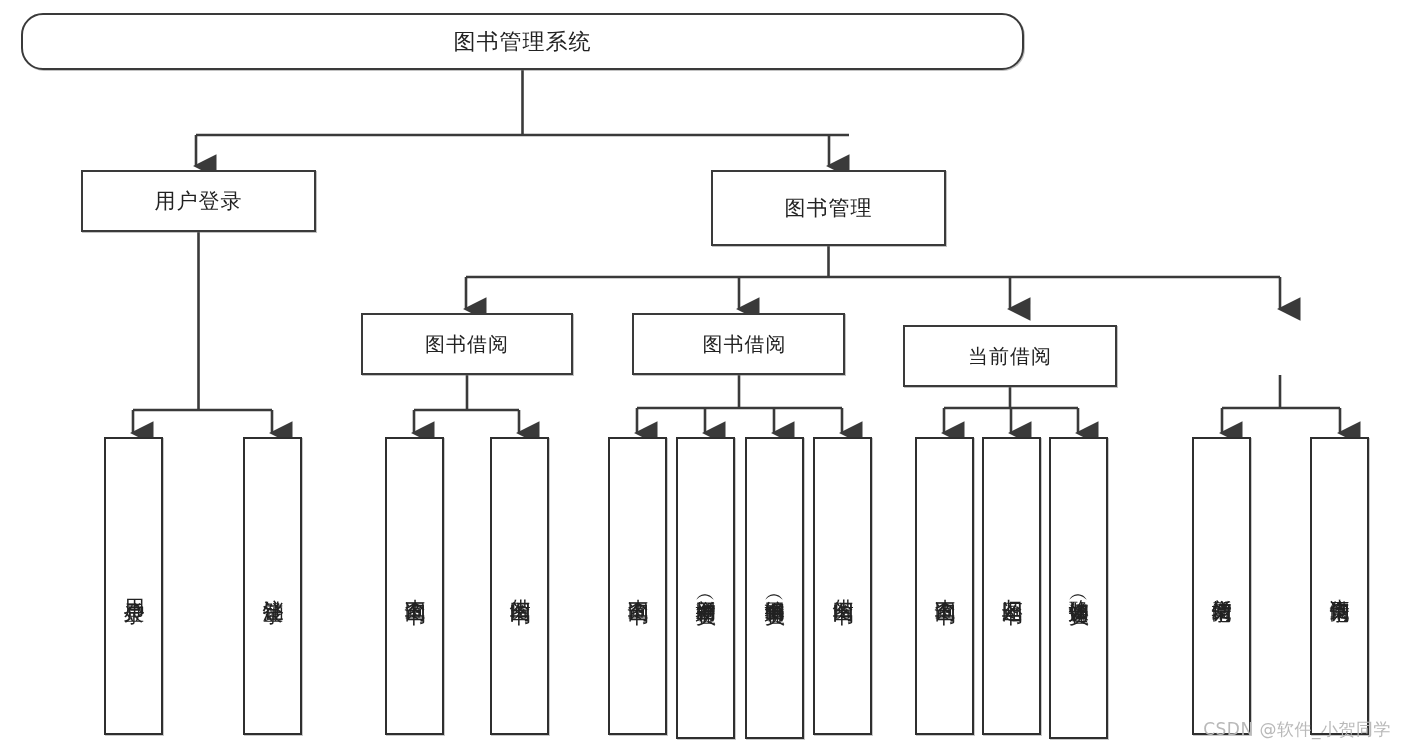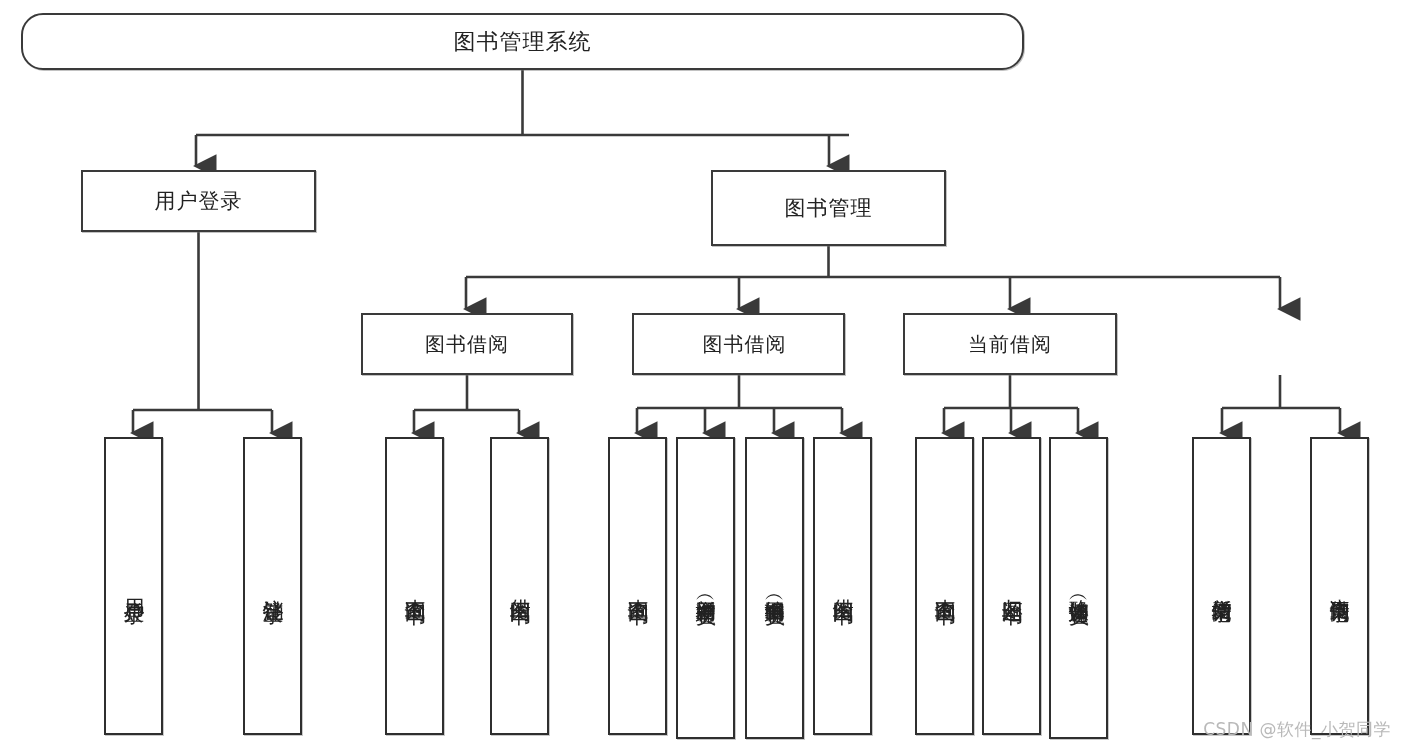--- a/index.html
+++ b/index.html
@@ -136,21 +136,21 @@
   <div class="node level2" style="left:711px;top:170px;width:235px;height:76px;">
     <span class="label">图书管理</span>
   </div>
 
   <div class="node level3" style="left:361px;top:313px;width:212px;height:62px;">
     <span class="label">图书借阅</span>
   </div>
   <div class="node level3" style="left:632px;top:313px;width:213px;height:62px;padding-left:12px;">
     <span class="label">图书借阅</span>
   </div>
-  <div class="node level3" style="left:903px;top:313px;width:214px;height:62px;justify-content:center;">
+  <div class="node level3" style="left:903px;top:325px;width:214px;height:62px;justify-content:center;">
     <span class="label">当前借阅</span>
   </div>
 
   <div class="leaf" style="left:104px;top:437px;width:59px;height:298px;">
     <span class="vlabel">用户登录</span>
   </div>
   <div class="leaf" style="left:243px;top:437px;width:59px;height:298px;">
     <span class="vlabel">注销登录</span>
   </div>
 

